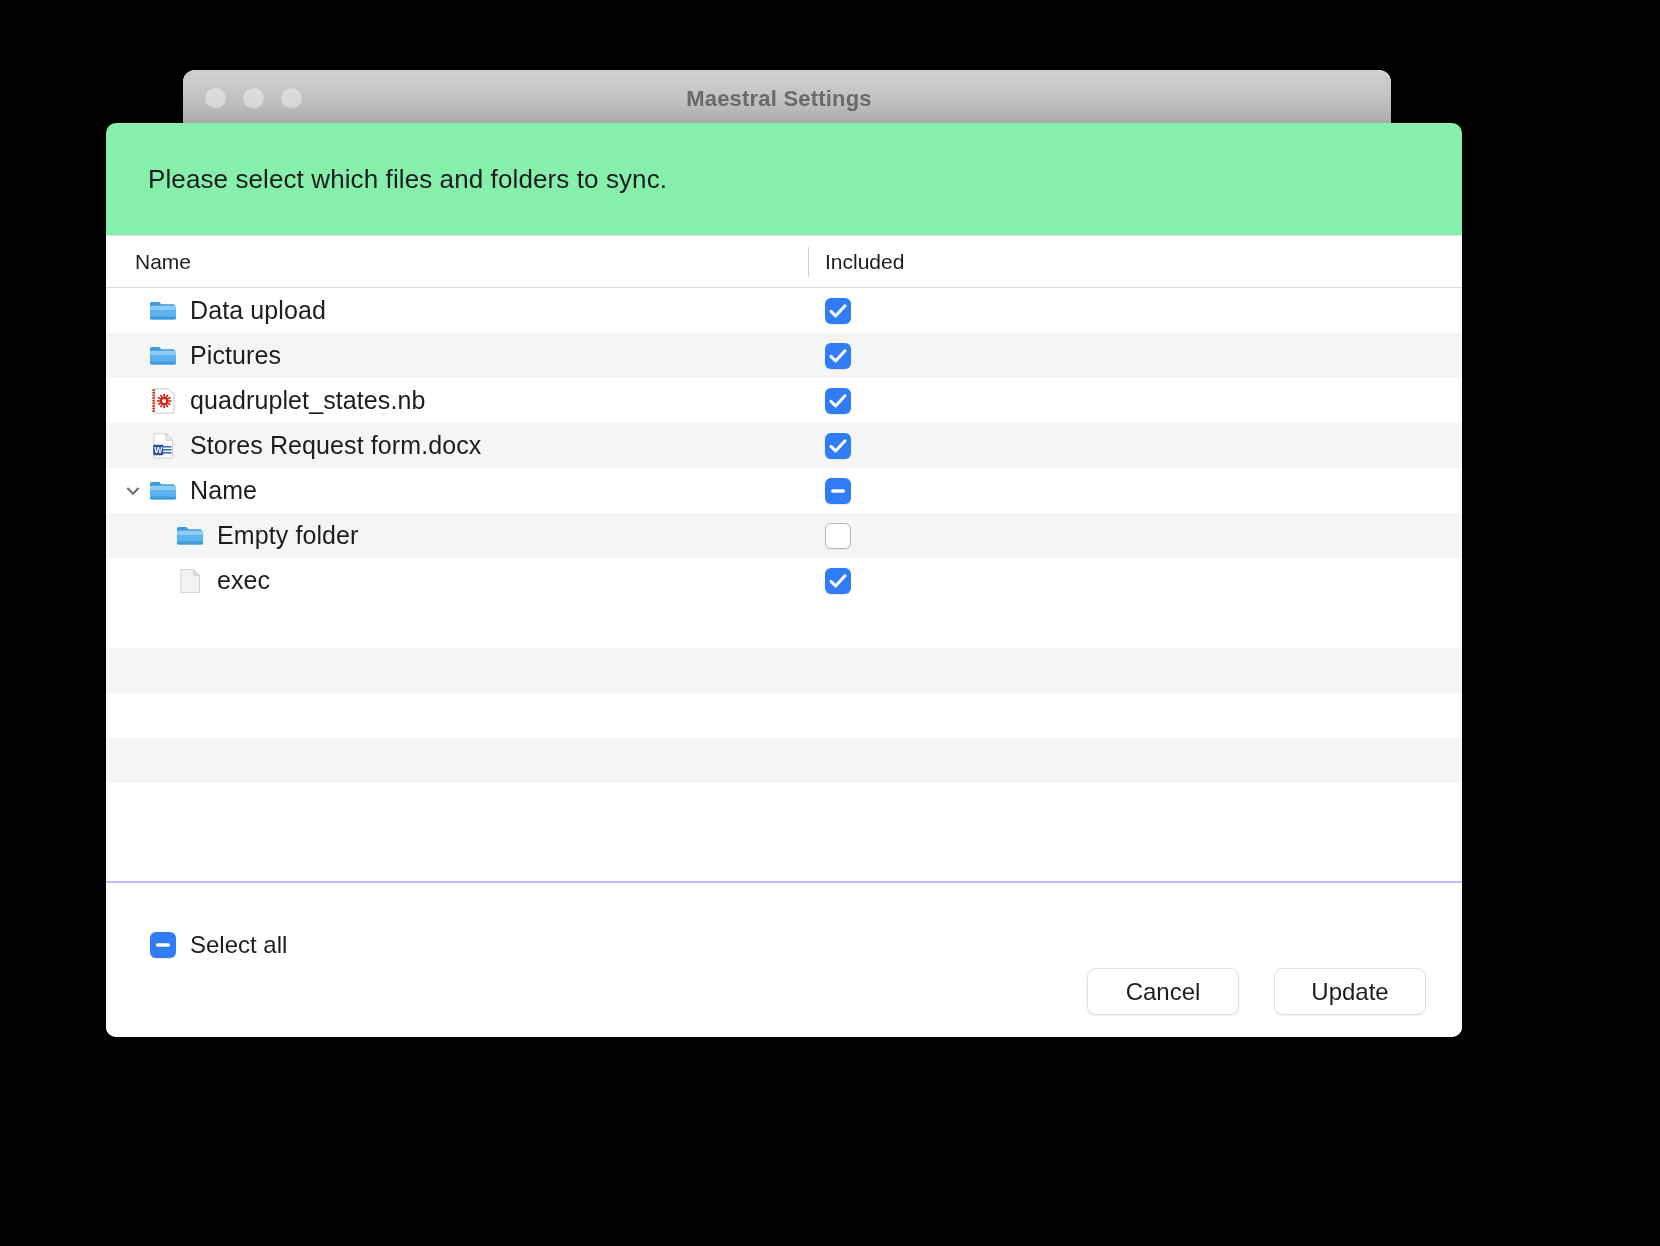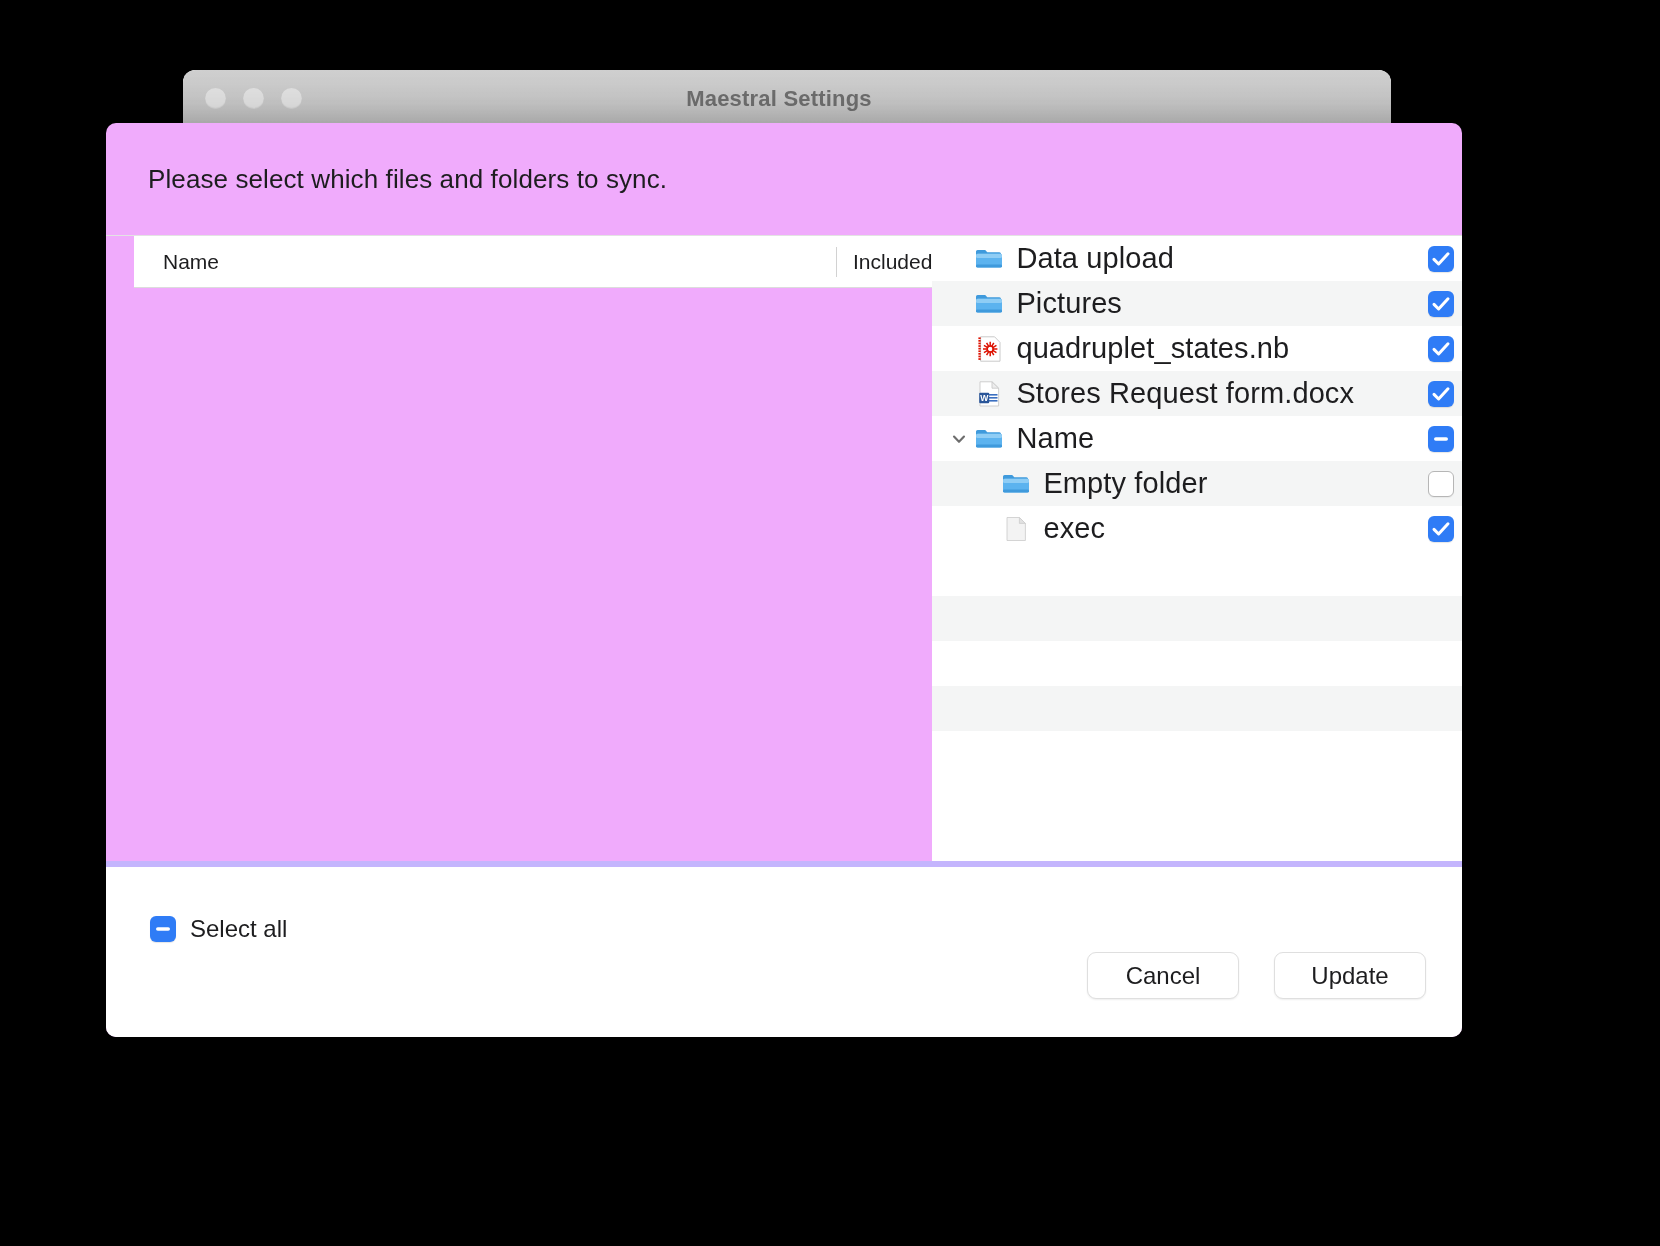--- a/index.html
+++ b/index.html
@@ -61,21 +61,21 @@
   }
   .app-body { background: #ffffff; height: 464px; }
 
   
   .sheet {
     position: absolute;
     left: 106px;
     top: 123px;
     width: 1356px;
     height: 914px;
-    background: #f0abfc;
+    background: #86efac;
     border-radius: 10px;
     box-shadow: 0 16px 56px rgba(0,0,0,0.40);
     overflow: hidden;
     display: flex;
     flex-direction: column;
   }
 
   .sheet-header {
     height: 113px;
     border-bottom: 1px solid #e3e3e3;
@@ -84,21 +84,21 @@
     padding-left: 42px;
     flex: 0 0 auto;
   }
   .sheet-prompt {
     font-size: 26px;
     color: #1d1d1f;
     letter-spacing: 0.1px;
   }
 
   
-  .table-wrap { flex: 1 1 auto; display: flex; min-height: 0; margin-left: 28px; }
+  .table-wrap { flex: 1 1 auto; display: flex; flex-direction: column; min-height: 0; }
 
   .table-head {
     position: relative;
     height: 52px;
     border-bottom: 1px solid #dcdcdc;
     display: flex;
     align-items: center;
     background: #ffffff;
     flex: 0 0 auto;
   }
@@ -153,21 +153,21 @@
   .node-icon {
     width: 30px; height: 30px;
     flex: 0 0 auto;
     margin-left: 2px;
     margin-right: 12px;
     position: relative;
   }
   .node-icon svg { display: block; }
 
   .node-label {
-    font-size: 29px;
+    font-size: 25px;
     color: #1d1d1f;
     white-space: nowrap;
     letter-spacing: 0.1px;
   }
 
   .row-included {
     width: 60px;
     display: flex;
     justify-content: center;
     align-items: center;
@@ -185,22 +185,22 @@
   .cb.off {
     background: #ffffff;
     border: 1.5px solid #b6b6b6;
     box-shadow: 0 1px 1px rgba(0,0,0,0.05);
   }
   .cb svg { position: absolute; left: 0; top: 0; }
 
   
   .sheet-footer {
     flex: 0 0 auto;
-    height: 176px;
-    border-top: 6px solid #c4b5fd;
+    height: 156px;
+    border-top: 2px solid #c4b5fd;
     position: relative;
     background: #ffffff;
     padding-left: 12px;
   }
   .select-all {
     position: absolute;
     left: 44px;
     top: 48px;
     display: flex;
     align-items: center;

